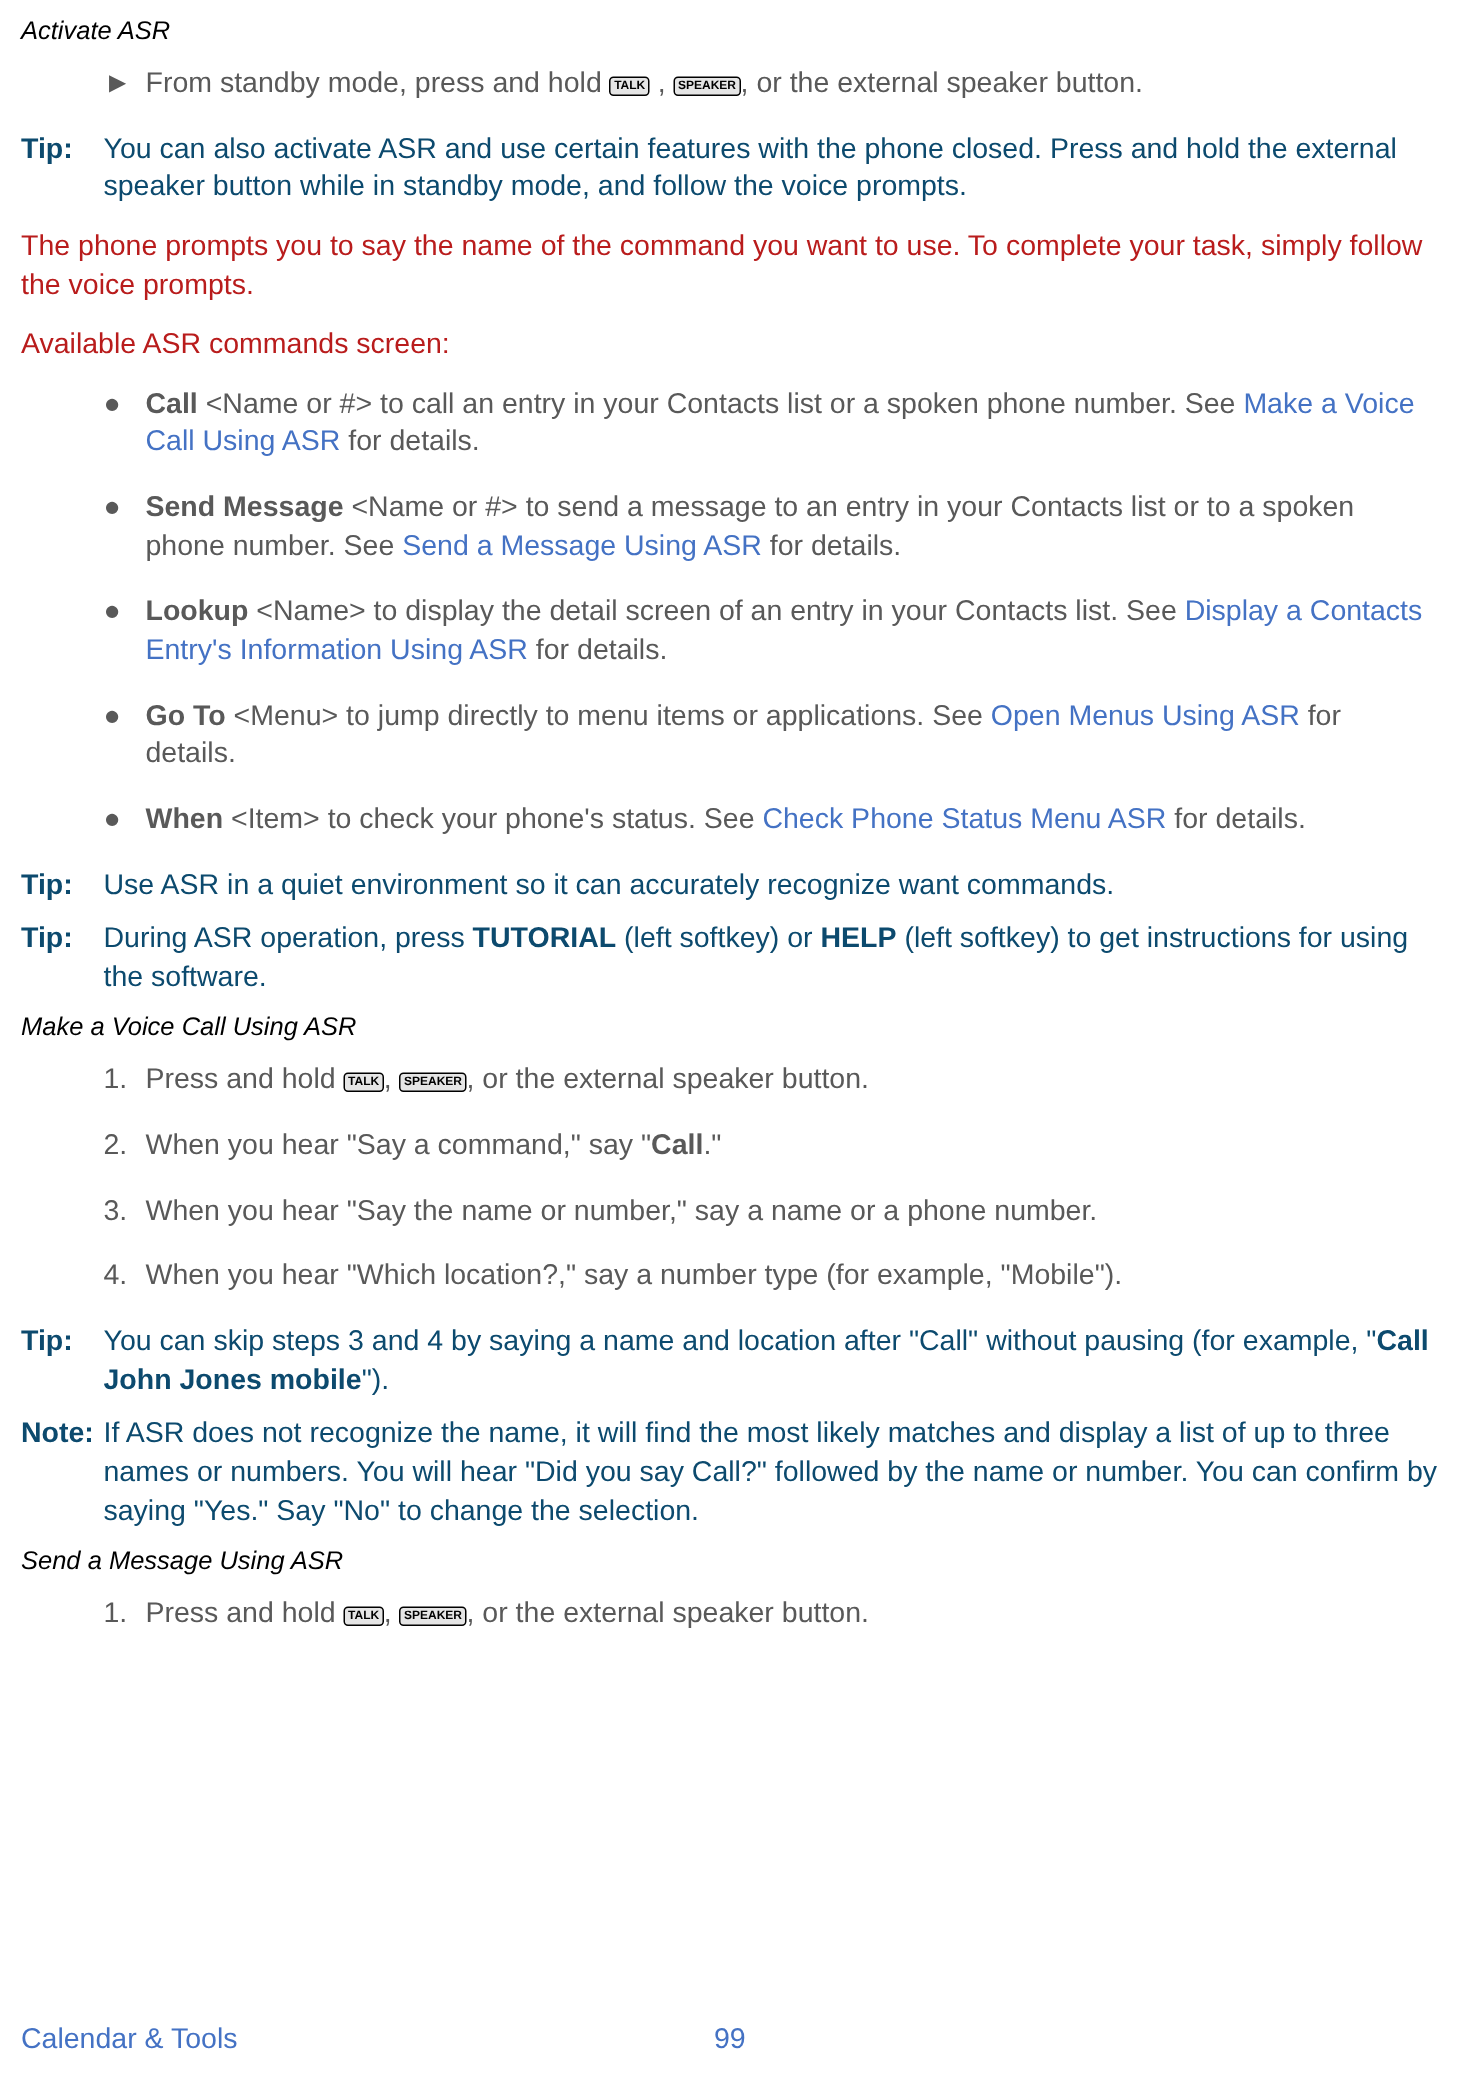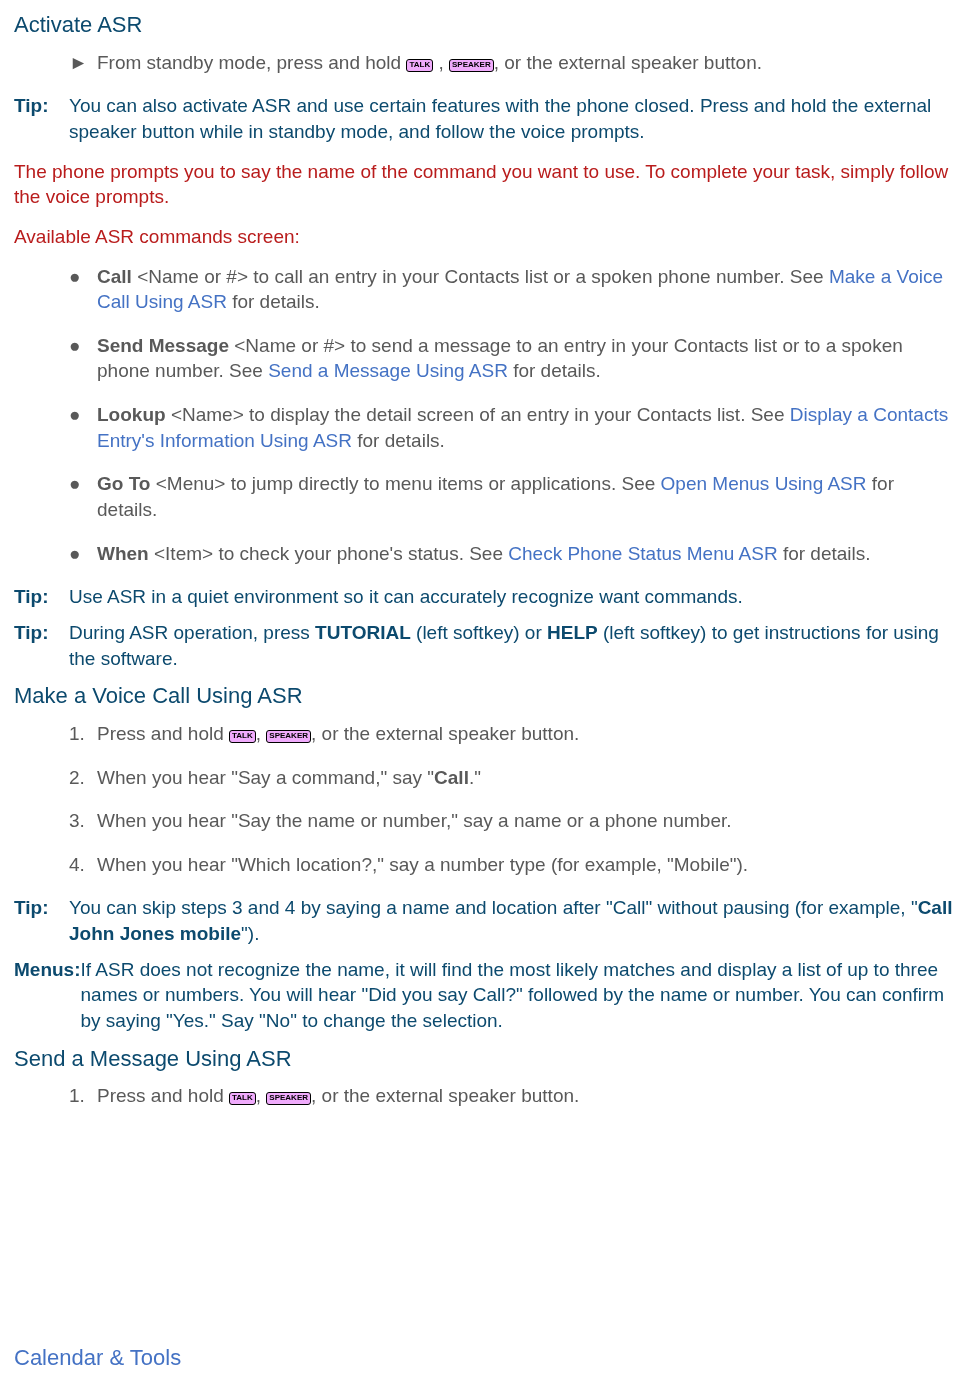--- a/index.html
+++ b/index.html
@@ -5,22 +5,23 @@
   body {
     font-family: Arial, Helvetica, sans-serif;
     font-size: 19px;
     line-height: 1.35;
     color: #595959;
     margin: 0;
     padding: 0 14px 0 14px;
     width: 945px;
   }
   .heading-blue {
-    color: #0c4a6e;
-    font-size: 22px;
+    color: #000000;
+    font-style: italic;
+    font-size: 17px;
     margin: 10px 0 6px 0;
   }
   .tip-row, .note-row {
     display: flex;
     margin: 10px 0;
   }
   .tip-label, .note-label {
     color: #0c4a6e;
     font-weight: bold;
     flex: 0 0 55px;
@@ -57,39 +58,39 @@
   }
   .plain-para {
     margin: 14px 0;
     color: #b91c1c;
   }
   .bold { font-weight: bold; }
   .key-icon {
     display: inline-block;
     border: 1.5px solid #000;
     border-radius: 3px;
-    background: #f0abfc;
+    background: #e5e5e5;
     padding: 0 2px;
     font-size: 8px;
     font-weight: bold;
     color: #000;
     vertical-align: 2px;
     line-height: 10px;
     height: 11px;
     min-width: 20px;
     text-align: center;
     font-style: normal;
   }
   .footer {
     position: fixed;
     bottom: 18px;
     left: 14px;
     right: 14px;
     display: flex;
-    font-size: 22px;
+    font-size: 19px;
     color: #4472C4;
   }
   .footer-left { flex:1; text-align:left; }
   .footer-center { flex:1; text-align:center; }
   .footer-right { flex:1; }
 </style>
 </head>
 <body>
 
 <div class="heading-blue">Activate ASR</div>
@@ -182,31 +183,32 @@
 </div>
 
 <div class="tip-row">
   <div class="tip-label">Tip:</div>
   <div class="tip-body">
     <span>You can skip steps 3 and 4 by saying a name and location after "Call" without pausing (for example, "</span><span class="bold">Call John Jones mobile</span><span>").</span>
   </div>
 </div>
 
 <div class="note-row">
-  <div class="note-label">Menus:</div>
+  <div class="note-label">Note:</div>
   <div class="note-body">If ASR does not recognize the name, it will find the most likely matches and display a list of up to three names or numbers. You will hear "Did you say Call?" followed by the name or number. You can confirm by saying "Yes." Say "No" to change the selection.</div>
 </div>
 
 <div class="heading-blue">Send a Message Using ASR</div>
 
 <div class="num-list">
   <div class="num-item" style="margin-bottom:60px;">
     <div class="num-mark">1.</div>
     <div class="item-body">
       <span>Press and hold </span><span class="key-icon">TALK</span><span>, </span><span class="key-icon">SPEAKER</span><span>, or the external speaker button.</span>
     </div>
   </div>
 </div>
 
 <div class="footer">
   <div class="footer-left">Calendar &amp; Tools</div>
+  <div class="footer-center">99</div>
   <div class="footer-right"></div>
 </div>
 
 </body></html>

